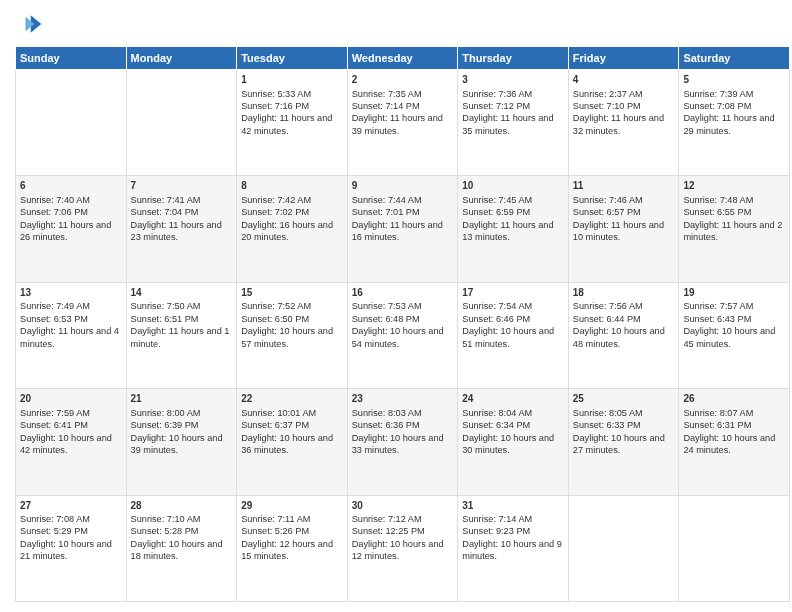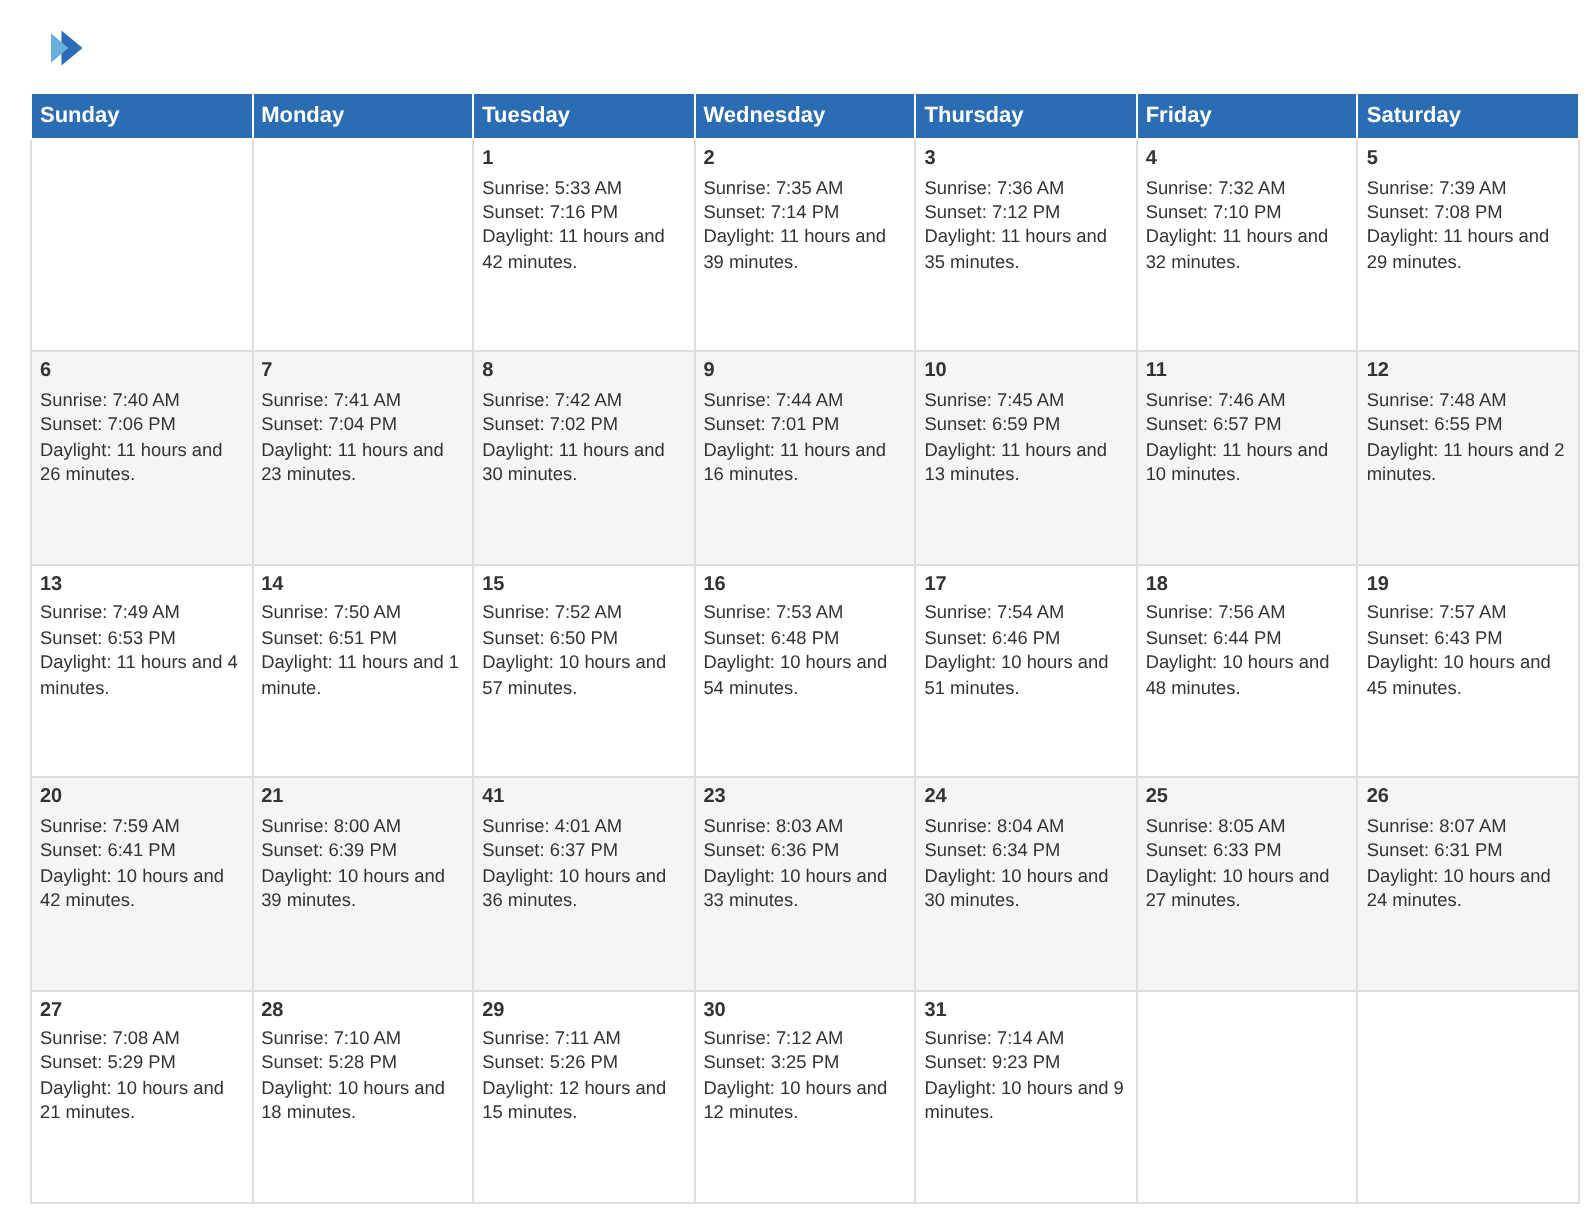--- a/index.html
+++ b/index.html
@@ -123,54 +123,54 @@
           <th>Saturday</th>
         </tr>
     </thead>
     <tbody>
     <tr>
           <td class="empty"></td>
           <td class="empty"></td>
           <td><span class="day-num">1</span><span>Sunrise: 5:33 AM</span><br><span>Sunset: 7:16 PM</span><br><span>Daylight: 11 hours and 42 minutes.</span></td>
           <td><span class="day-num">2</span><span>Sunrise: 7:35 AM</span><br><span>Sunset: 7:14 PM</span><br><span>Daylight: 11 hours and 39 minutes.</span></td>
           <td><span class="day-num">3</span><span>Sunrise: 7:36 AM</span><br><span>Sunset: 7:12 PM</span><br><span>Daylight: 11 hours and 35 minutes.</span></td>
-          <td><span class="day-num">4</span><span>Sunrise: 7:32 AM</span><br><span>Sunset: 7:10 PM</span><br><span>Daylight: 11 hours and 32 minutes.</span></td>
+          <td><span class="day-num">4</span><span>Sunrise: 2:37 AM</span><br><span>Sunset: 7:10 PM</span><br><span>Daylight: 11 hours and 32 minutes.</span></td>
           <td><span class="day-num">5</span><span>Sunrise: 7:39 AM</span><br><span>Sunset: 7:08 PM</span><br><span>Daylight: 11 hours and 29 minutes.</span></td>
         </tr>
         <tr>
           <td><span class="day-num">6</span><span>Sunrise: 7:40 AM</span><br><span>Sunset: 7:06 PM</span><br><span>Daylight: 11 hours and 26 minutes.</span></td>
           <td><span class="day-num">7</span><span>Sunrise: 7:41 AM</span><br><span>Sunset: 7:04 PM</span><br><span>Daylight: 11 hours and 23 minutes.</span></td>
-          <td><span class="day-num">8</span><span>Sunrise: 7:42 AM</span><br><span>Sunset: 7:02 PM</span><br><span>Daylight: 11 hours and 30 minutes.</span></td>
+          <td><span class="day-num">8</span><span>Sunrise: 7:42 AM</span><br><span>Sunset: 7:02 PM</span><br><span>Daylight: 16 hours and 20 minutes.</span></td>
           <td><span class="day-num">9</span><span>Sunrise: 7:44 AM</span><br><span>Sunset: 7:01 PM</span><br><span>Daylight: 11 hours and 16 minutes.</span></td>
           <td><span class="day-num">10</span><span>Sunrise: 7:45 AM</span><br><span>Sunset: 6:59 PM</span><br><span>Daylight: 11 hours and 13 minutes.</span></td>
           <td><span class="day-num">11</span><span>Sunrise: 7:46 AM</span><br><span>Sunset: 6:57 PM</span><br><span>Daylight: 11 hours and 10 minutes.</span></td>
           <td><span class="day-num">12</span><span>Sunrise: 7:48 AM</span><br><span>Sunset: 6:55 PM</span><br><span>Daylight: 11 hours and 2 minutes.</span></td>
         </tr>
         <tr>
           <td><span class="day-num">13</span><span>Sunrise: 7:49 AM</span><br><span>Sunset: 6:53 PM</span><br><span>Daylight: 11 hours and 4 minutes.</span></td>
           <td><span class="day-num">14</span><span>Sunrise: 7:50 AM</span><br><span>Sunset: 6:51 PM</span><br><span>Daylight: 11 hours and 1 minute.</span></td>
           <td><span class="day-num">15</span><span>Sunrise: 7:52 AM</span><br><span>Sunset: 6:50 PM</span><br><span>Daylight: 10 hours and 57 minutes.</span></td>
           <td><span class="day-num">16</span><span>Sunrise: 7:53 AM</span><br><span>Sunset: 6:48 PM</span><br><span>Daylight: 10 hours and 54 minutes.</span></td>
           <td><span class="day-num">17</span><span>Sunrise: 7:54 AM</span><br><span>Sunset: 6:46 PM</span><br><span>Daylight: 10 hours and 51 minutes.</span></td>
           <td><span class="day-num">18</span><span>Sunrise: 7:56 AM</span><br><span>Sunset: 6:44 PM</span><br><span>Daylight: 10 hours and 48 minutes.</span></td>
           <td><span class="day-num">19</span><span>Sunrise: 7:57 AM</span><br><span>Sunset: 6:43 PM</span><br><span>Daylight: 10 hours and 45 minutes.</span></td>
         </tr>
         <tr>
           <td><span class="day-num">20</span><span>Sunrise: 7:59 AM</span><br><span>Sunset: 6:41 PM</span><br><span>Daylight: 10 hours and 42 minutes.</span></td>
           <td><span class="day-num">21</span><span>Sunrise: 8:00 AM</span><br><span>Sunset: 6:39 PM</span><br><span>Daylight: 10 hours and 39 minutes.</span></td>
-          <td><span class="day-num">41</span><span>Sunrise: 4:01 AM</span><br><span>Sunset: 6:37 PM</span><br><span>Daylight: 10 hours and 36 minutes.</span></td>
+          <td><span class="day-num">22</span><span>Sunrise: 10:01 AM</span><br><span>Sunset: 6:37 PM</span><br><span>Daylight: 10 hours and 36 minutes.</span></td>
           <td><span class="day-num">23</span><span>Sunrise: 8:03 AM</span><br><span>Sunset: 6:36 PM</span><br><span>Daylight: 10 hours and 33 minutes.</span></td>
           <td><span class="day-num">24</span><span>Sunrise: 8:04 AM</span><br><span>Sunset: 6:34 PM</span><br><span>Daylight: 10 hours and 30 minutes.</span></td>
           <td><span class="day-num">25</span><span>Sunrise: 8:05 AM</span><br><span>Sunset: 6:33 PM</span><br><span>Daylight: 10 hours and 27 minutes.</span></td>
           <td><span class="day-num">26</span><span>Sunrise: 8:07 AM</span><br><span>Sunset: 6:31 PM</span><br><span>Daylight: 10 hours and 24 minutes.</span></td>
         </tr>
         <tr>
           <td><span class="day-num">27</span><span>Sunrise: 7:08 AM</span><br><span>Sunset: 5:29 PM</span><br><span>Daylight: 10 hours and 21 minutes.</span></td>
           <td><span class="day-num">28</span><span>Sunrise: 7:10 AM</span><br><span>Sunset: 5:28 PM</span><br><span>Daylight: 10 hours and 18 minutes.</span></td>
           <td><span class="day-num">29</span><span>Sunrise: 7:11 AM</span><br><span>Sunset: 5:26 PM</span><br><span>Daylight: 12 hours and 15 minutes.</span></td>
-          <td><span class="day-num">30</span><span>Sunrise: 7:12 AM</span><br><span>Sunset: 3:25 PM</span><br><span>Daylight: 10 hours and 12 minutes.</span></td>
+          <td><span class="day-num">30</span><span>Sunrise: 7:12 AM</span><br><span>Sunset: 12:25 PM</span><br><span>Daylight: 10 hours and 12 minutes.</span></td>
           <td><span class="day-num">31</span><span>Sunrise: 7:14 AM</span><br><span>Sunset: 9:23 PM</span><br><span>Daylight: 10 hours and 9 minutes.</span></td>
           <td class="empty"></td>
           <td class="empty"></td>
         </tr>
       </tbody>
   </table>
 </div>
 
 </body></html>

